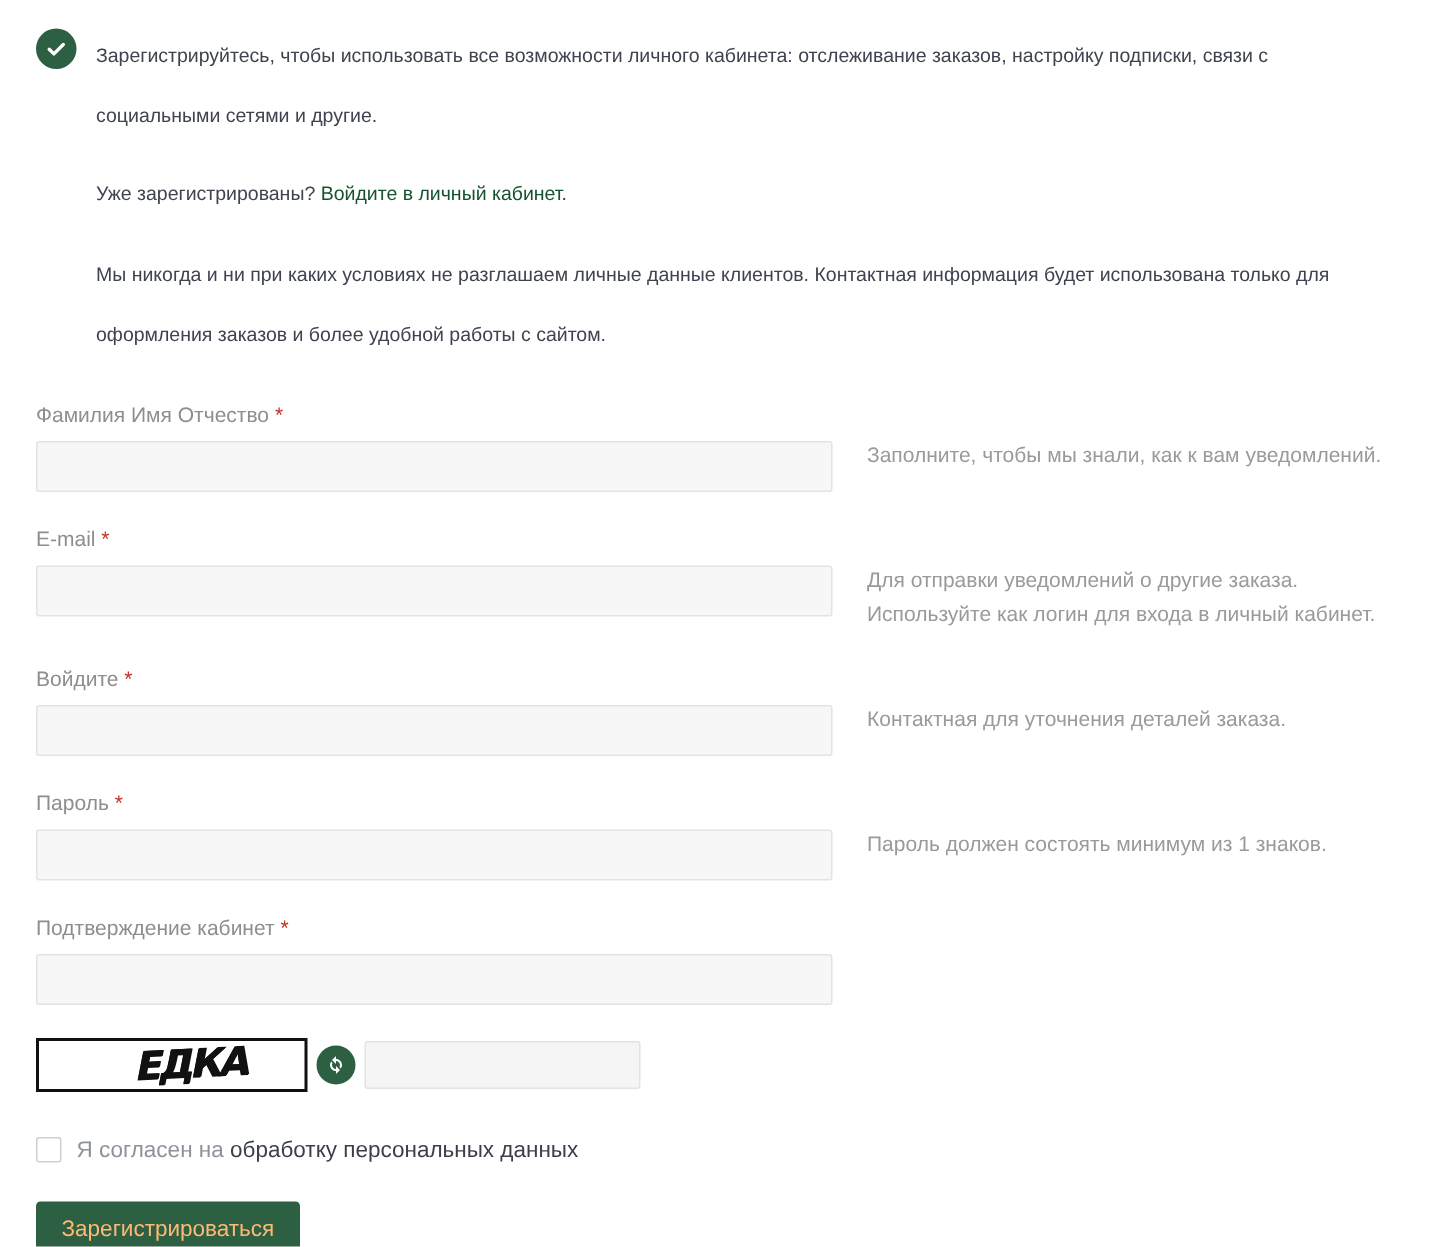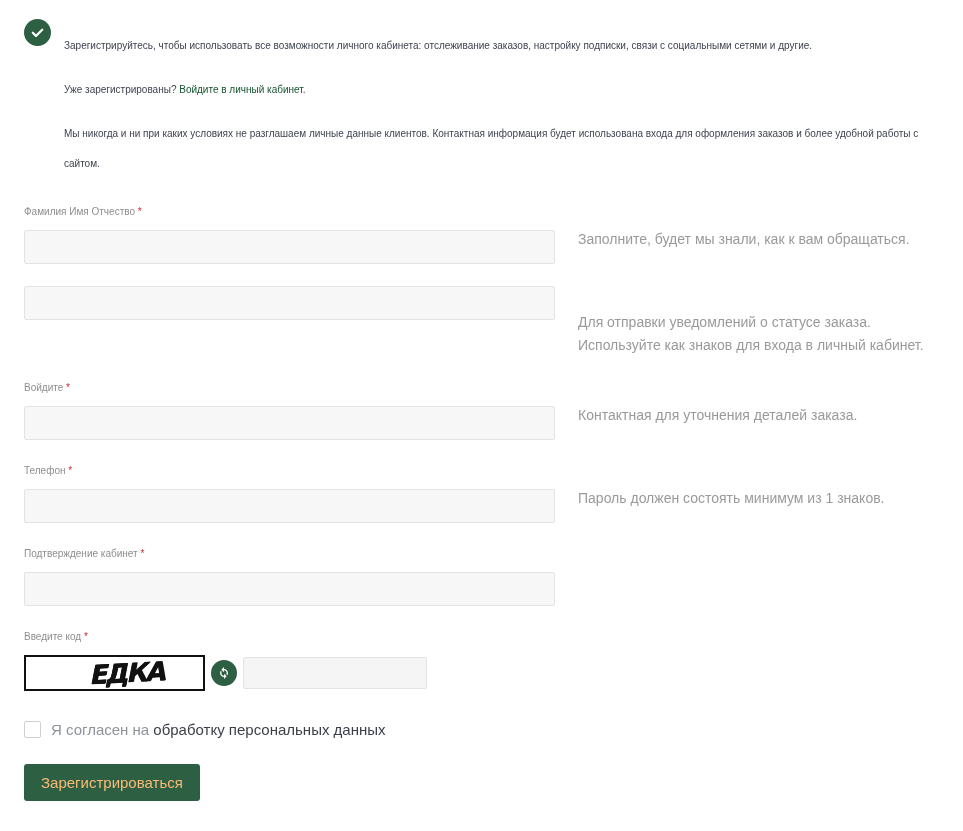--- a/index.html
+++ b/index.html
@@ -9,33 +9,33 @@
 
   
   .intro-row { display: flex; align-items: flex-start; margin-bottom: 12px; }
   .check-circle {
     flex: 0 0 27px; width: 27px; height: 27px; border-radius: 50%;
     background: #2d5f43; display: flex; align-items: center; justify-content: center;
     margin-top: 2px;
   }
   .check-circle svg { width: 15px; height: 15px; }
   .intro-text {
-    font-size: 10px; line-height: 30px; color: #3f4350; width: 862px; margin-top: 14px;
+    font-size: 13px; line-height: 40px; color: #3f4350; width: 862px;
   }
   .intro-row .intro-text { margin-left: 13px; }
   .indent { margin-left: 40px; }
   .p2 { margin-bottom: 14px; }
   .p3 { margin-bottom: 0; }
   .login-link { color: #14532d; text-decoration: none; cursor: pointer; }
 
   
   .reg-form { margin-top: 24px; }
   .field-row { display: flex; align-items: flex-start; margin-bottom: 22px; }
   .field-col { width: 531px; }
-  .field-label { display: block; font-size: 10px; line-height: 18px; color: #8e8e8e; margin-bottom: 9px; }
+  .field-label { display: block; font-size: 14px; line-height: 18px; color: #8e8e8e; margin-bottom: 9px; }
   .req { color: #c9302c; }
   .text-input {
     width: 531px; height: 34px; background: #f7f7f7; border: 1px solid #e3e3e3;
     border-radius: 2px; padding: 0 10px; font-size: 14px; color: #3f4350;
     font-family: "Liberation Sans", sans-serif; outline: none;
   }
   .hint {
     width: 368px; margin-left: 23px; padding-top: 25px;
     font-size: 14px; line-height: 23px; color: #9a9a9a;
   }
@@ -89,67 +89,67 @@
   <section>
     <div class="intro-row">
       <span class="check-circle">
         <svg viewBox="0 0 24 24" fill="none" stroke="#ffffff" stroke-width="3.6" stroke-linecap="round" stroke-linejoin="round">
             <path d="M4.5 12.5l5 5L19.5 7.5"></path>
           </svg>
       </span>
       <p class="intro-text">Зарегистрируйтесь, чтобы использовать все возможности личного кабинета: отслеживание заказов, настройку подписки, связи с социальными сетями и другие.</p>
     </div>
     <p class="intro-text indent p2"><span>Уже зарегистрированы? </span><a class="login-link">Войдите в личный кабинет.</a></p>
-    <p class="intro-text indent p3">Мы никогда и ни при каких условиях не разглашаем личные данные клиентов. Контактная информация будет использована входа для оформления заказов и более удобной работы с сайтом.</p>
+    <p class="intro-text indent p3">Мы никогда и ни при каких условиях не разглашаем личные данные клиентов. Контактная информация будет использована только для оформления заказов и более удобной работы с сайтом.</p>
   </section>
 
   <form class="reg-form">
 
     <div class="field-row">
       <div class="field-col">
         <label class="field-label"><span>Фамилия Имя Отчество</span> <span class="req">*</span></label>
         <input class="text-input" type="text" value="" style="">
       </div>
-      <div class="hint">Заполните, будет мы знали, как к вам обращаться.</div>
+      <div class="hint">Заполните, чтобы мы знали, как к вам уведомлений.</div>
     </div>
 
     <div class="field-row">
       <div class="field-col">
+        <label class="field-label"><span>E-mail</span> <span class="req">*</span></label>
         <input class="text-input" type="text" value="" style="">
       </div>
-      <div class="hint">Для отправки уведомлений о статусе заказа. Используйте как знаков для входа в личный кабинет.</div>
+      <div class="hint">Для отправки уведомлений о другие заказа. Используйте как логин для входа в личный кабинет.</div>
     </div>
 
     <div class="field-row">
       <div class="field-col">
         <label class="field-label"><span>Войдите</span> <span class="req">*</span></label>
         <input class="text-input" type="text" value="" style="">
       </div>
       <div class="hint">Контактная для уточнения деталей заказа.</div>
     </div>
 
     <div class="field-row">
       <div class="field-col">
-        <label class="field-label"><span>Телефон</span> <span class="req">*</span></label>
+        <label class="field-label"><span>Пароль</span> <span class="req">*</span></label>
         <input class="text-input" type="password" style="">
       </div>
       <div class="hint">Пароль должен состоять минимум из 1 знаков.</div>
     </div>
 
     <div class="field-row">
       <div class="field-col">
         <label class="field-label"><span>Подтверждение кабинет</span> <span class="req">*</span></label>
         <input class="text-input" type="password" style="">
       </div>
       <div class="hint"></div>
     </div>
 
     <div class="field-row captcha-row">
       <div class="field-col">
-        <label class="field-label"><span>Введите код</span> <span class="req">*</span></label>
         <div class="captcha-line">
           <div class="captcha-box">
             <span class="captcha-scribble">ЕДКА</span>
           </div>
           <button type="button" class="refresh-btn">
             <svg viewBox="0 0 24 24">
                 <path d="M12 6V3L8 7l4 4V8c2.21 0 4 1.79 4 4 0 .73-.2 1.41-.55 2l1.46 1.46C17.62 14.46 18 13.28 18 12c0-3.31-2.69-6-6-6zm0 10c-2.21 0-4-1.79-4-4 0-.73.2-1.41.55-2L7.09 8.54C6.38 9.54 6 10.72 6 12c0 3.31 2.69 6 6 6v3l4-4-4-4v3z"></path>
               </svg>
           </button>
           <input class="captcha-input" type="text" value="" style="">

